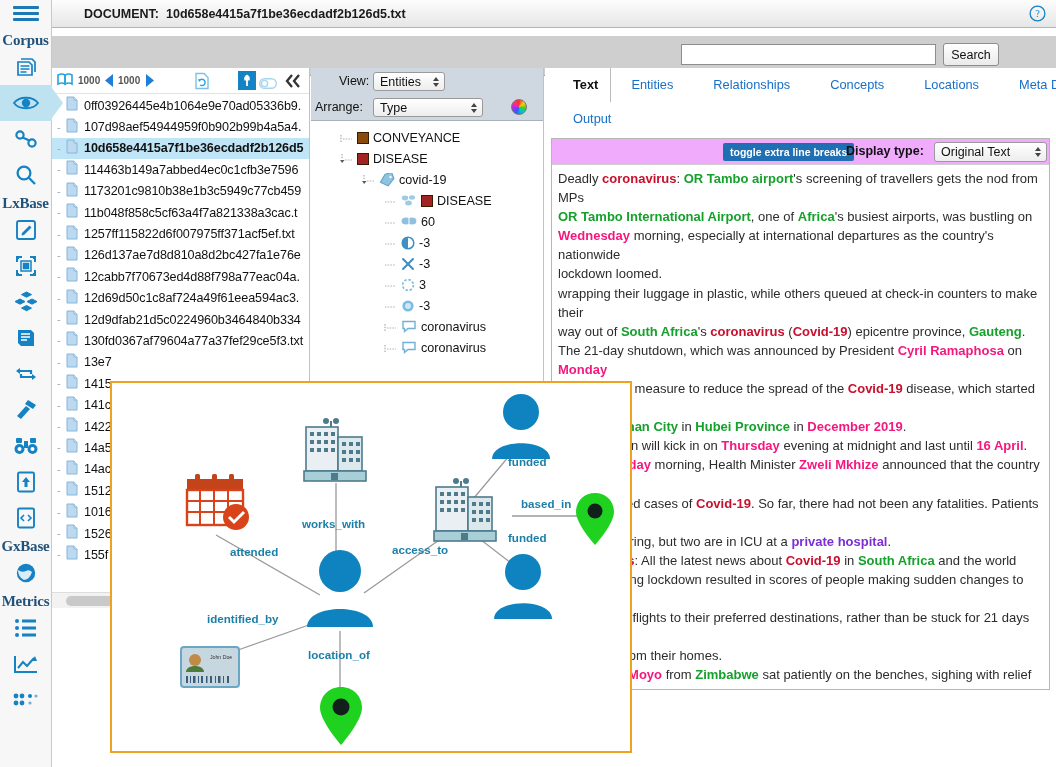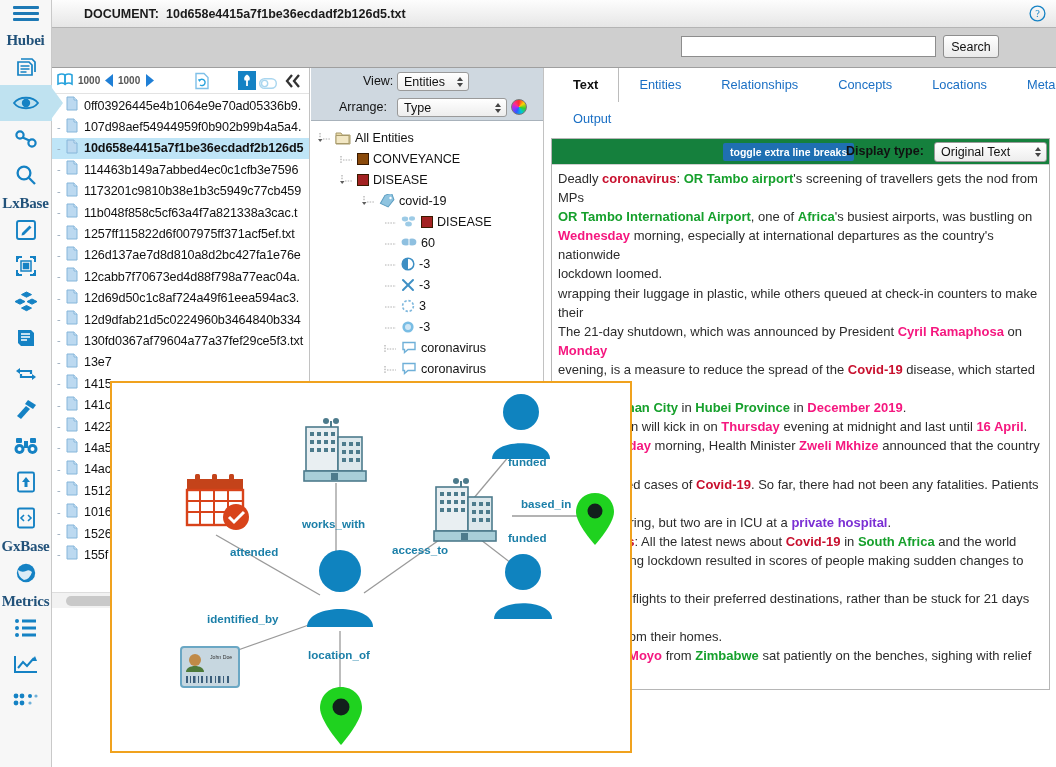--- a/index.html
+++ b/index.html
@@ -60,21 +60,21 @@
     white-space: nowrap;
   }
   #doc-title .lbl { margin-right: 7px; padding-left: 24px; }
   #help-icon {
     position: absolute; right: 10px; top: 5px;
     width: 17px; height: 17px;
   }
 
   
   #searchstrip {
-    position: absolute; left: 52px; top: 28px; width: 1004px; height: 40px;
+    position: absolute; left: 52px; top: 36px; width: 1004px; height: 40px;
     background: #cfcfcf;
     border-bottom: 1px solid #9f9f9f;
   }
   #search-input {
     position: absolute; left: 629px; top: 8px; width: 255px; height: 21px;
     border: 1px solid #8d8d8d; background: #fff;
     font-family: "Liberation Sans", sans-serif; font-size: 12px;
     padding: 0 4px; color: #222;
   }
   #search-btn {
@@ -132,21 +132,20 @@
 
   
   #treepanel {
     position: absolute; left: 311px; top: 68px; width: 233px; height: 540px;
     background: #ffffff; border-right: 1px solid #c2c2c2;
     overflow: hidden;
   }
   #tree-head {
     height: 53px; background: #cfd8e0; border-bottom: 1px solid #a8b2bb;
     position: relative;
-    padding-left: 24px;
   }
   .th-row { position: relative; height: 26px; }
   .th-lbl {
     position: absolute; font-size: 12.5px; color: #111; top: 6px;
   }
   .sel-box {
     position: absolute; height: 19px;
     background: linear-gradient(#ffffff, #ededed);
     border: 1px solid #9a9a9a; border-radius: 3px;
     font-size: 12.5px; color: #111;
@@ -192,29 +191,29 @@
     border-bottom: 0;
   }
   .tabrow { display: flex; align-items: center; height: 34px; }
   .tab {
     font-size: 12.8px; color: #1a6fc4; padding: 0 20px;
     cursor: pointer; line-height: 34px; white-space: nowrap;
   }
   .tab.active {
     color: #111; font-weight: bold;
     border-right: 1px solid #bcbcbc;
-    padding-right: 20px;
+    padding-right: 12px;
     text-align: center;
   }
   #textwrap {
     position: absolute; left: 6px; top: 70px; width: 499px; height: 552px;
     border: 1px solid #b6b6b6; background: #fff; overflow: hidden;
   }
   #text-toolbar {
-    height: 26px; background: #15803d; border-bottom: 1px solid #cfcfcf;
+    height: 26px; background: #f0abfc; border-bottom: 1px solid #cfcfcf;
     position: relative;
   }
   #toggle-breaks {
     position: absolute; left: 171px; top: 4px; height: 18px;
     background: #1f6fb2; color: #fff; border: 0; border-radius: 2px;
     font-size: 10.5px; font-weight: bold; padding: 0 7px; cursor: pointer;
     font-family: "Liberation Sans", sans-serif;
   }
   #dtype-lbl {
     position: absolute; left: 294px; top: 5px;
@@ -254,21 +253,21 @@
 <body>
 
 <div id="app">
 
   <div id="rail">
     <div class="rail-burger">
       <i></i>
         <i></i>
         <i></i>
     </div>
-    <div class="rail-group-label">Hubei</div>
+    <div class="rail-group-label">Corpus</div>
 
     <div class="rail-icon">
       <svg width="26" height="26" viewBox="0 0 26 26">
           <g fill="none" stroke="#1582c4" stroke-width="1.7">
         <path d="M5 8 h11 l3 3 v10 h-14 z"></path>
             <path d="M8 5 h11 l3 3 v10"></path>
         <path d="M7.5 12 h9 M7.5 15 h9 M7.5 18 h6"></path>
           </g>
         </svg>
     </div>
@@ -700,36 +699,20 @@
           <span>Type</span>
           <span class="sel-arrows">
               <i class="up"></i>
               <i class="dn"></i>
             </span>
         </div>
       </div>
       <div id="colorwheel"></div>
     </div>
     <div id="tree-body">
-        <div class="tnode" style="padding-left: 6px;">
-          <span class="tw">
-            <svg width="14" height="12" viewBox="0 0 14 12">
-              <path d="M3 1 V6" stroke="#9a9a9a" stroke-width="1" stroke-dasharray="1.5 1.2"></path>
-              <path d="M1 7 L5.5 7 L3.2 10 Z" fill="#5d5d5d"></path>
-              <path d="M6 7 H13" stroke="#b0b0b0" stroke-width="1" stroke-dasharray="1.5 1.2"></path>
-            </svg>
-          </span>
-          <span class="tw">
-            <svg width="16" height="14" viewBox="0 0 16 14">
-              <path d="M1 2 h5 l1.4 2 h7.6 v9 h-14 z" fill="#e8d9a8" stroke="#a89a6a" stroke-width="1"></path>
-              <path d="M1 4.5 h13 v8 h-13 z" fill="#f2e7c4" stroke="#a89a6a" stroke-width="1"></path>
-            </svg>
-          </span>
-          <span>All Entities</span>
-        </div>
         <div class="tnode" style="padding-left: 28px;">
           <span class="tw">
             <svg width="14" height="12" viewBox="0 0 14 12">
               <path d="M2 3 L2 10" stroke="#9a9a9a" stroke-width="1" stroke-dasharray="1.5 1.2"></path>
               <path d="M4 7 H13" stroke="#b0b0b0" stroke-width="1" stroke-dasharray="1.5 1.2"></path>
             </svg>
           </span>
           <span class="swatch" style="background:#8a4a0b"></span>
           <span>CONVEYANCE</span>
         </div>
@@ -908,20 +891,21 @@
               <i class="dn"></i>
             </span>
         </div>
       </div>
       <div id="doctext">
           <p><span>Deadly </span><span class="e-dis">coronavirus</span><span>: </span><span class="e-loc">OR Tambo airport</span><span>'s screening of travellers gets the nod from MPs</span></p>
           <p><span class="e-loc">OR Tambo International Airport</span><span>, one of </span><span class="e-loc">Africa</span><span>'s busiest airports, was bustling on</span></p>
           <p><span class="e-dat">Wednesday</span><span> morning, especially at international departures as the country's nationwide</span></p>
           <p><span>lockdown loomed.</span></p>
           <p><span>wrapping their luggage in plastic, while others queued at check-in counters to make their</span></p>
+          <p><span>way out of </span><span class="e-loc">South Africa</span><span>'s </span><span class="e-dis">coronavirus</span><span> (</span><span class="e-dis">Covid-19</span><span>) epicentre province, </span><span class="e-loc">Gauteng</span><span>.</span></p>
           <p><span>The 21-day shutdown, which was announced by President </span><span class="e-per">Cyril Ramaphosa</span><span> on </span><span class="e-dat">Monday</span></p>
           <p><span>evening, is a measure to reduce the spread of the </span><span class="e-dis">Covid-19</span><span> disease, which started in</span></p>
           <p><span class="e-loc">China</span><span>'s </span><span class="e-loc">Wuhan City</span><span> in </span><span class="e-loc">Hubei Province</span><span> in </span><span class="e-dat">December 2019</span><span>.</span></p>
           <p><span>The lockdown will kick in on </span><span class="e-dat">Thursday</span><span> evening at midnight and last until </span><span class="e-dat">16 April</span><span>.</span></p>
           <p><span>On </span><span class="e-dat">Wednesday</span><span> morning, Health Minister </span><span class="e-per">Zweli Mkhize</span><span> announced that the country had</span></p>
           <p><span>709 confirmed cases of </span><span class="e-dis">Covid-19</span><span>. So far, there had not been any fatalities. Patients are said</span></p>
           <p><span>to be recovering, but two are in ICU at a </span><span class="e-org">private hospital</span><span>.</span></p>
           <p><span class="e-dis">Coronavirus</span><span>: All the latest news about </span><span class="e-dis">Covid-19</span><span> in </span><span class="e-loc">South Africa</span><span> and the world</span></p>
           <p><span>The impending lockdown resulted in scores of people making sudden changes to their plans</span></p>
           <p><span>and booking flights to their preferred destinations, rather than be stuck for 21 days at</span></p>

